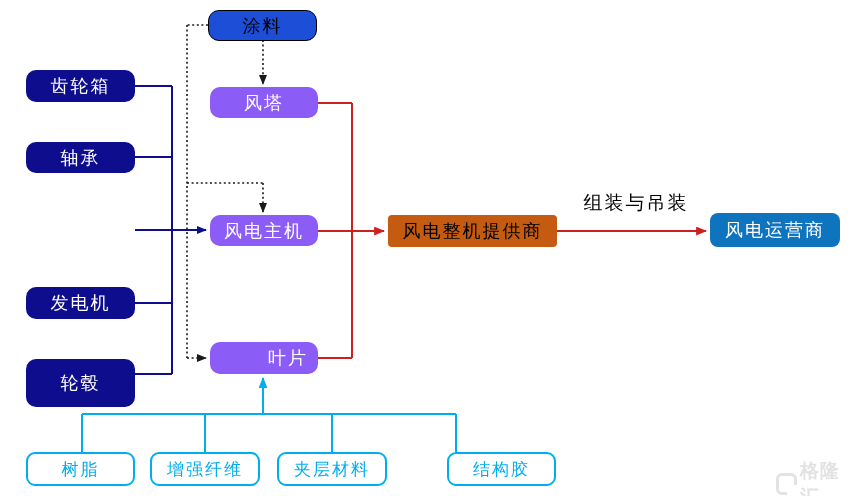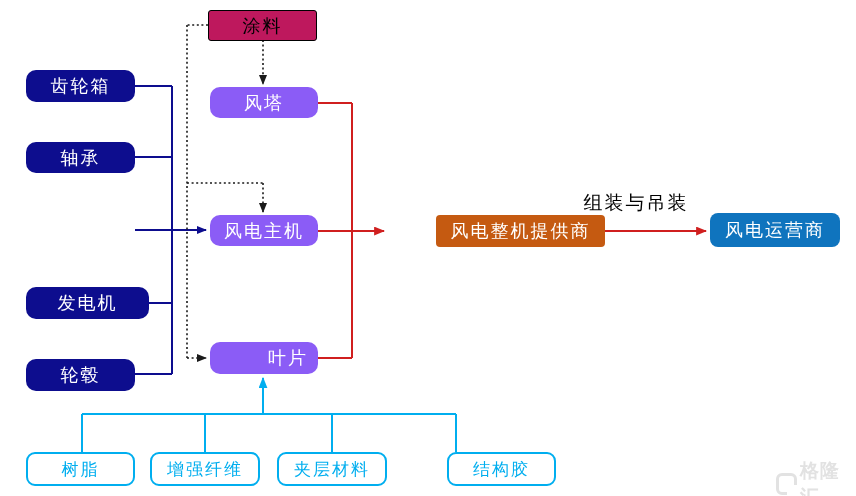--- a/index.html
+++ b/index.html
@@ -4,23 +4,23 @@
 <style>
   html,body{margin:0;padding:0;background:#ffffff;}
   body{font-family:"Liberation Sans","DejaVu Sans",sans-serif;}
   #stage{position:relative;width:856px;height:496px;background:#ffffff;overflow:hidden;}
   #wires{position:absolute;left:0;top:0;width:856px;height:496px;}
   .node{position:absolute;display:flex;align-items:center;justify-content:center;
         box-sizing:border-box;border-radius:10px;font-size:18px;letter-spacing:2px;
         white-space:nowrap;z-index:2;}
   .navy{background:#0d0d8e;color:#ffffff;}
   .red{background:#8b5cf6;color:#ffffff;}
-  .brown{background:#c55a11;color:#ffffff;border-radius:4px;margin-left:48px;}
+  .brown{background:#c55a11;color:#000000;border-radius:4px;}
   .blue{background:#0f74be;color:#ffffff;border-radius:8px;}
-  .coating{background:#be185d;color:#000000;border:1.6px solid #000000;border-radius:3px;}
+  .coating{background:#1d4ed8;color:#000000;border:1.6px solid #000000;border-radius:11px;}
   .cyanbox{background:#ffffff;color:#00aeef;border:2px solid #00aeef;border-radius:9px;font-size:17px;}
   .flowlabel{position:absolute;color:#000000;font-size:19px;letter-spacing:2px;
              text-align:center;z-index:2;}
   
   .wm{position:absolute;left:776px;top:458px;display:flex;align-items:center;gap:3px;
       color:#e2e2e2;z-index:3;}
   .wm-logo{width:22px;height:22px;border:3px solid #e2e2e2;border-radius:6px;
            box-sizing:border-box;position:relative;}
   .wm-logo::after{content:"";position:absolute;right:-3px;bottom:-3px;width:10px;height:10px;
            background:#ffffff;}
@@ -86,24 +86,24 @@
   <div class="node coating" style="left:208px;top:10px;width:109px;height:31px;">
     <span>涂料</span>
   </div>
 
   <div class="node navy" style="left:26px;top:70px;width:109px;height:32px;">
     <span>齿轮箱</span>
   </div>
   <div class="node navy" style="left:26px;top:142px;width:109px;height:31px;">
     <span>轴承</span>
   </div>
-  <div class="node navy" style="left:26px;top:287px;width:123px;height:32px;">
+  <div class="node navy" style="left:26px;top:287px;width:109px;height:32px;">
     <span>发电机</span>
   </div>
-  <div class="node navy" style="left:26px;top:359px;width:109px;height:32px;">
+  <div class="node navy" style="left:26px;top:359px;width:109px;height:48px;">
     <span>轮毂</span>
   </div>
 
   <div class="node red" style="left:210px;top:87px;width:108px;height:31px;">
     <span>风塔</span>
   </div>
   <div class="node red" style="left:210px;top:215px;width:108px;height:31px;">
     <span>风电主机</span>
   </div>
   <div class="node red" style="left:210px;top:342px;width:108px;height:32px;padding-left:48px;">

